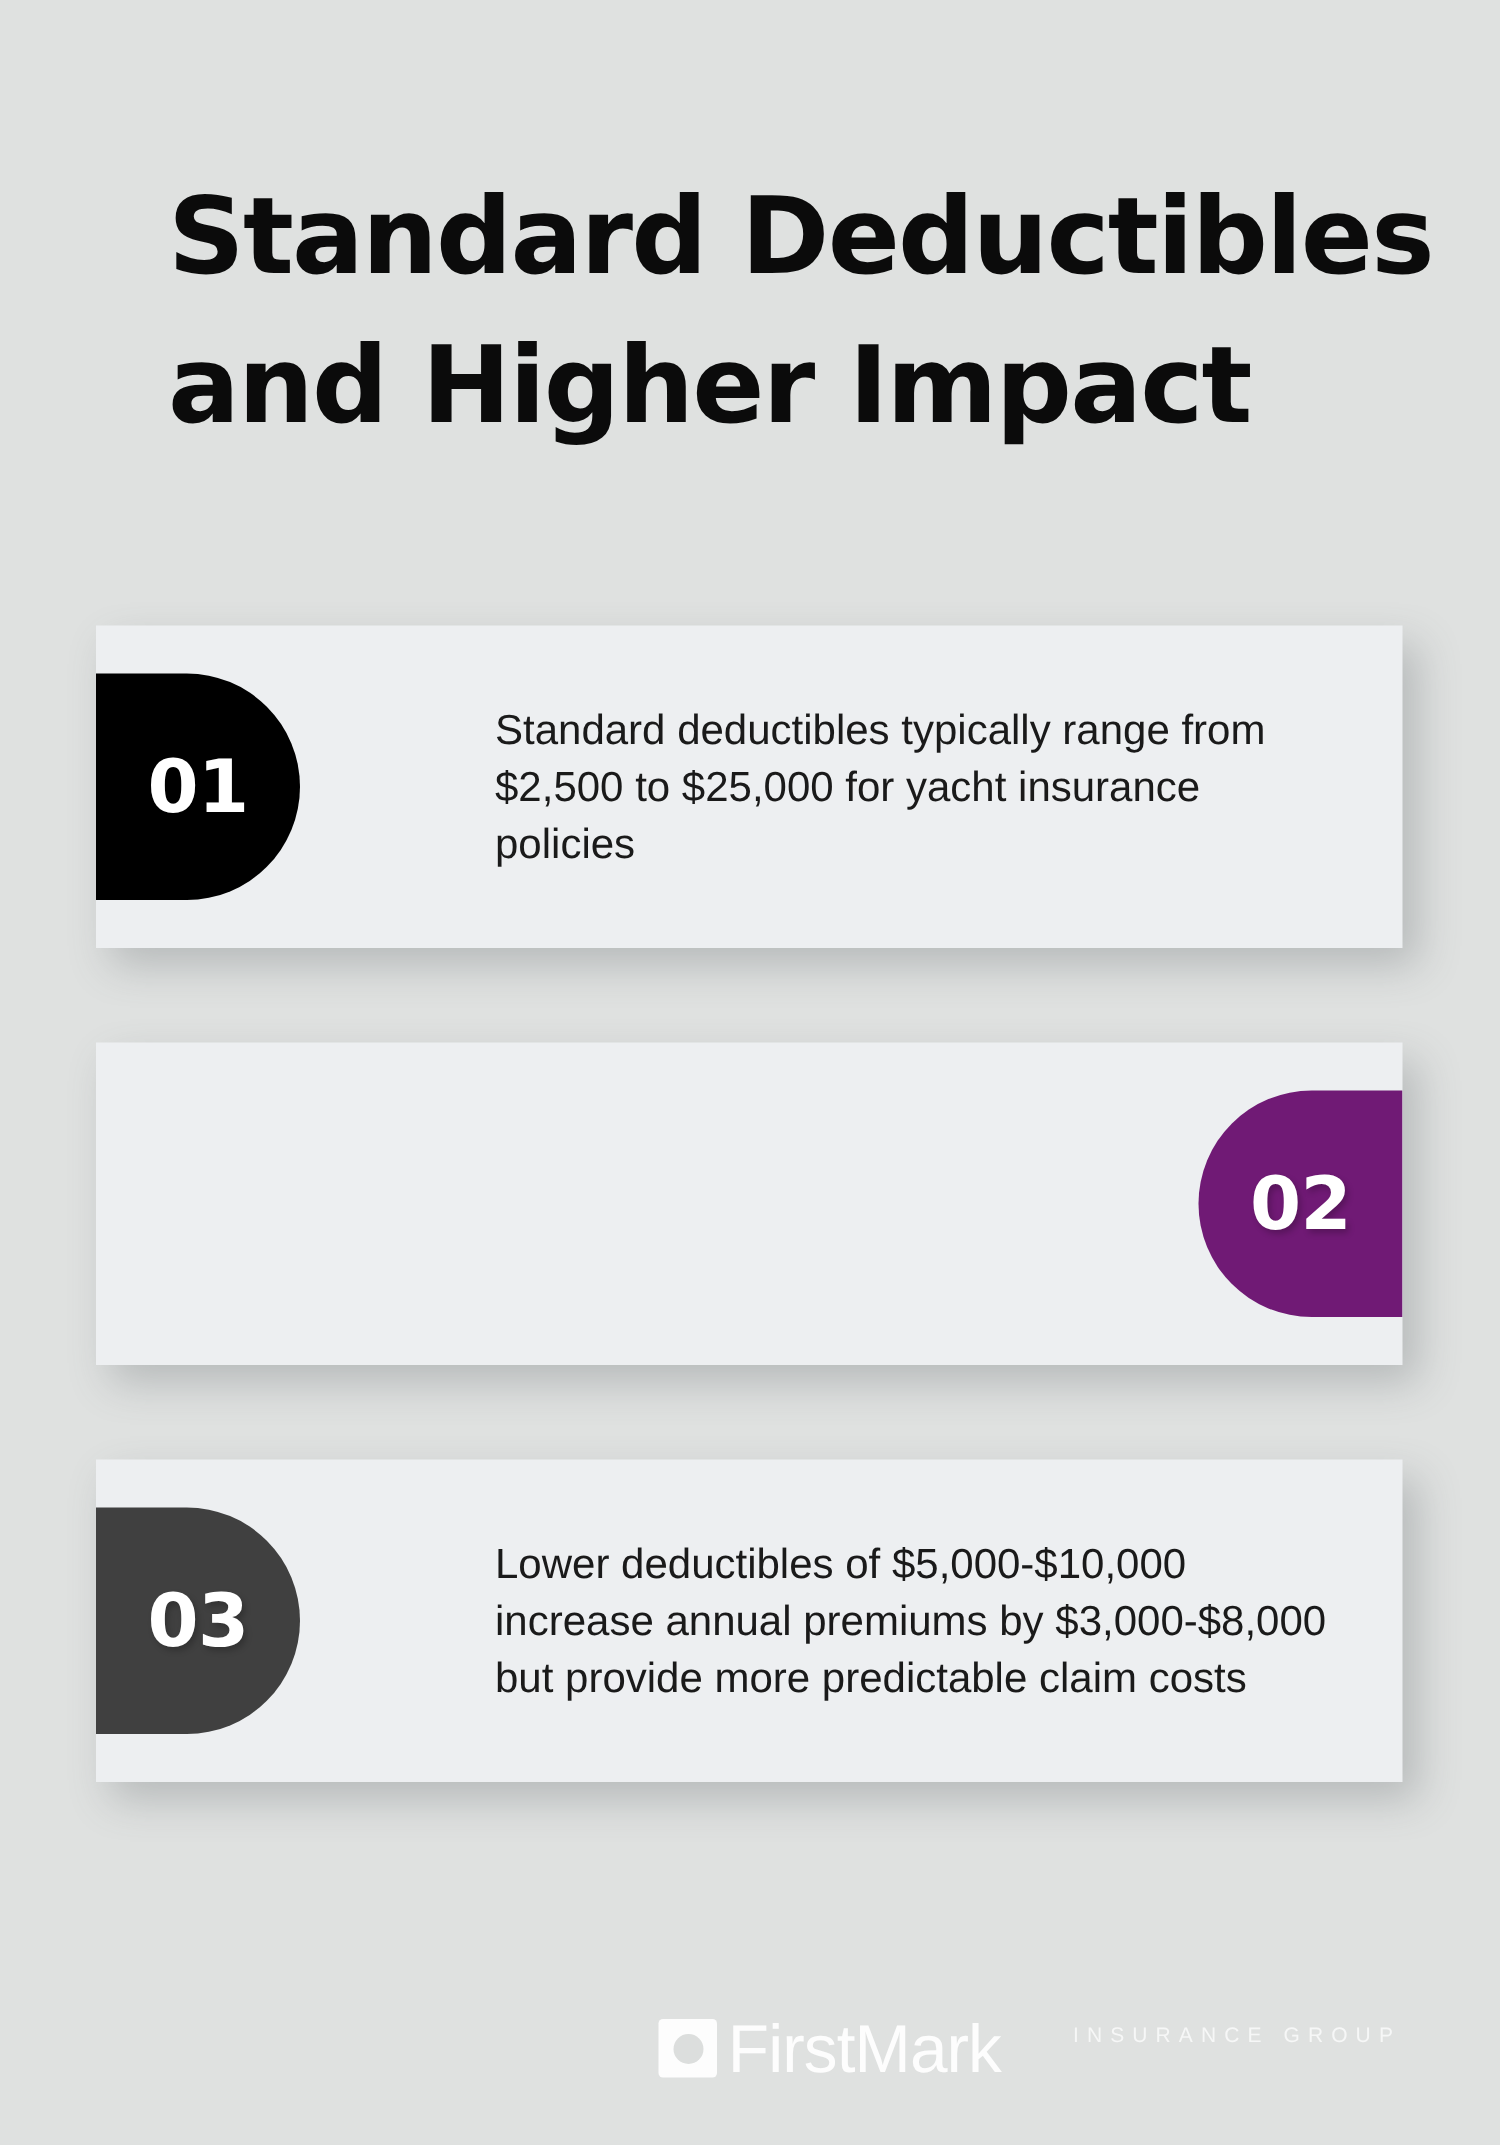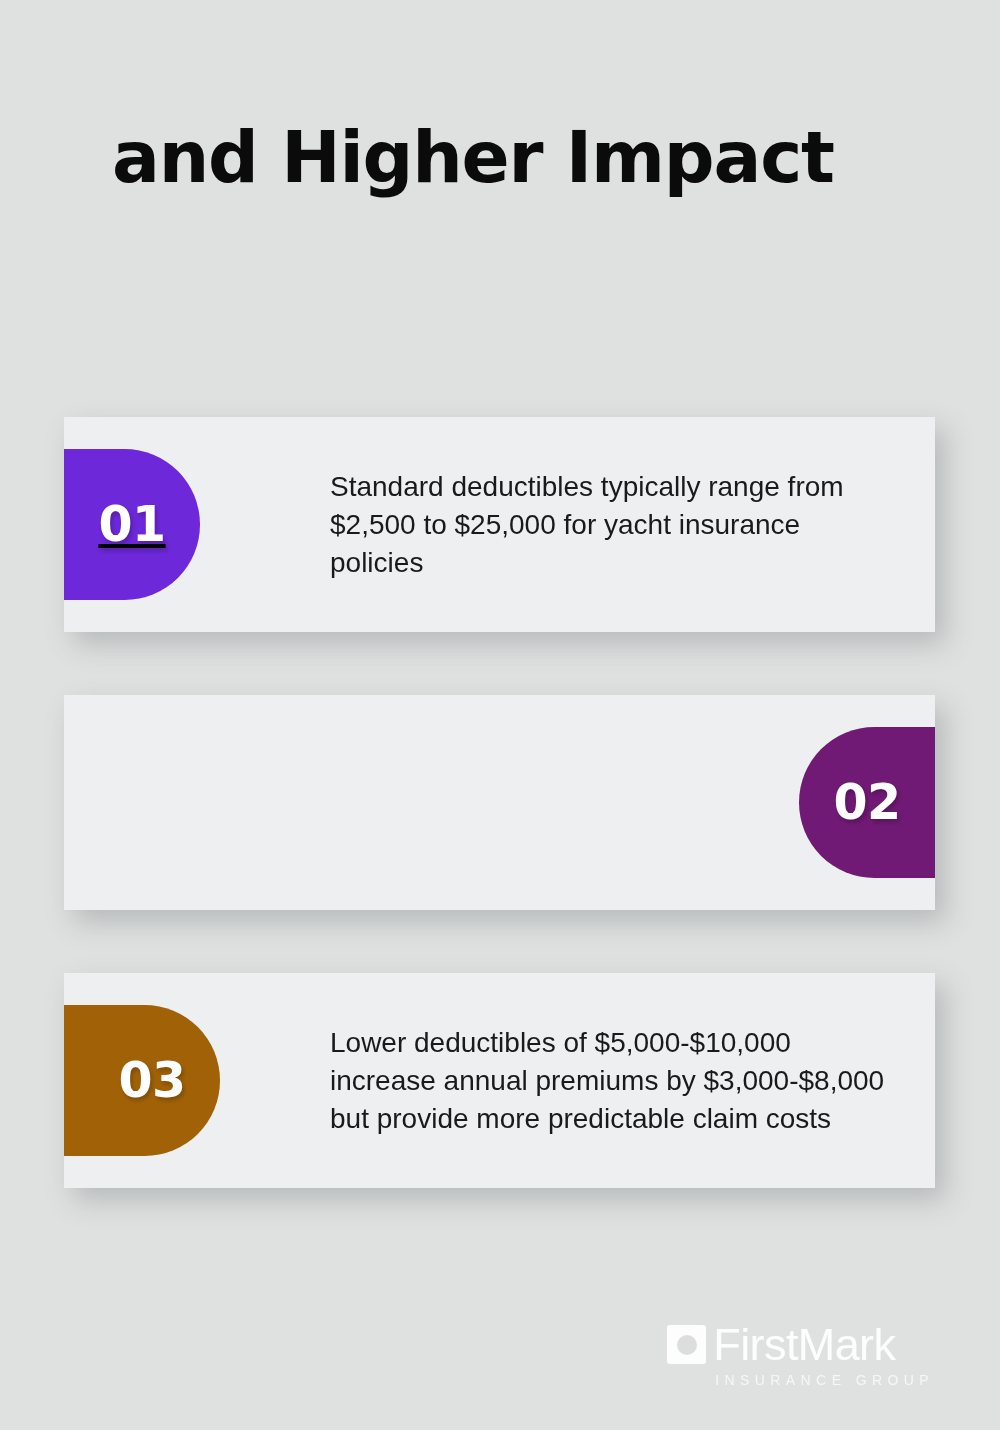--- a/index.html
+++ b/index.html
@@ -94,21 +94,21 @@
     left: 128px;
     right: 200px;
   }
 
   
   .logo {
     position: absolute;
     right: 66px;
     bottom: 42px;
     display: flex;
-    flex-direction: column;
+    flex-direction: row;
     align-items: flex-start;
   }
   .logo-row {
     display: flex;
     align-items: center;
   }
   .logo-mark {
     width: 39px;
     height: 39px;
     background: #fdfdfd;
@@ -137,40 +137,41 @@
     font-size: 14px;
     letter-spacing: 5.4px;
     color: rgba(255,255,255,0.72);
     font-weight: 400;
   }
 </style>
 </head>
 <body>
 
 <div class="title-block">
+  <div class="title-line">Standard Deductibles</div>
   <div class="title-line">and Higher Impact</div>
 </div>
 
 <div class="cards">
 
   <div class="card">
-    <div class="badge left" style="background: #6d28d9; text-decoration: underline;">
+    <div class="badge left" style="background: #000000;">
       <span class="badge-num">01</span>
     </div>
     <div class="card-text right-side">Standard deductibles typically range from $2,500 to $25,000 for yacht insurance policies</div>
   </div>
 
   <div class="card">
     <div class="badge right" style="background: #701a75;">
       <span class="badge-num">02</span>
     </div>
   </div>
 
   <div class="card">
-    <div class="badge left" style="background: #a16207; padding-left: 20px;">
+    <div class="badge left" style="background: #404040;">
       <span class="badge-num">03</span>
     </div>
     <div class="card-text right-side">Lower deductibles of $5,000-$10,000 increase annual premiums by $3,000-$8,000 but provide more predictable claim costs</div>
   </div>
 
 </div>
 
 <div class="logo">
   <div class="logo-row">
     <span class="logo-mark">

